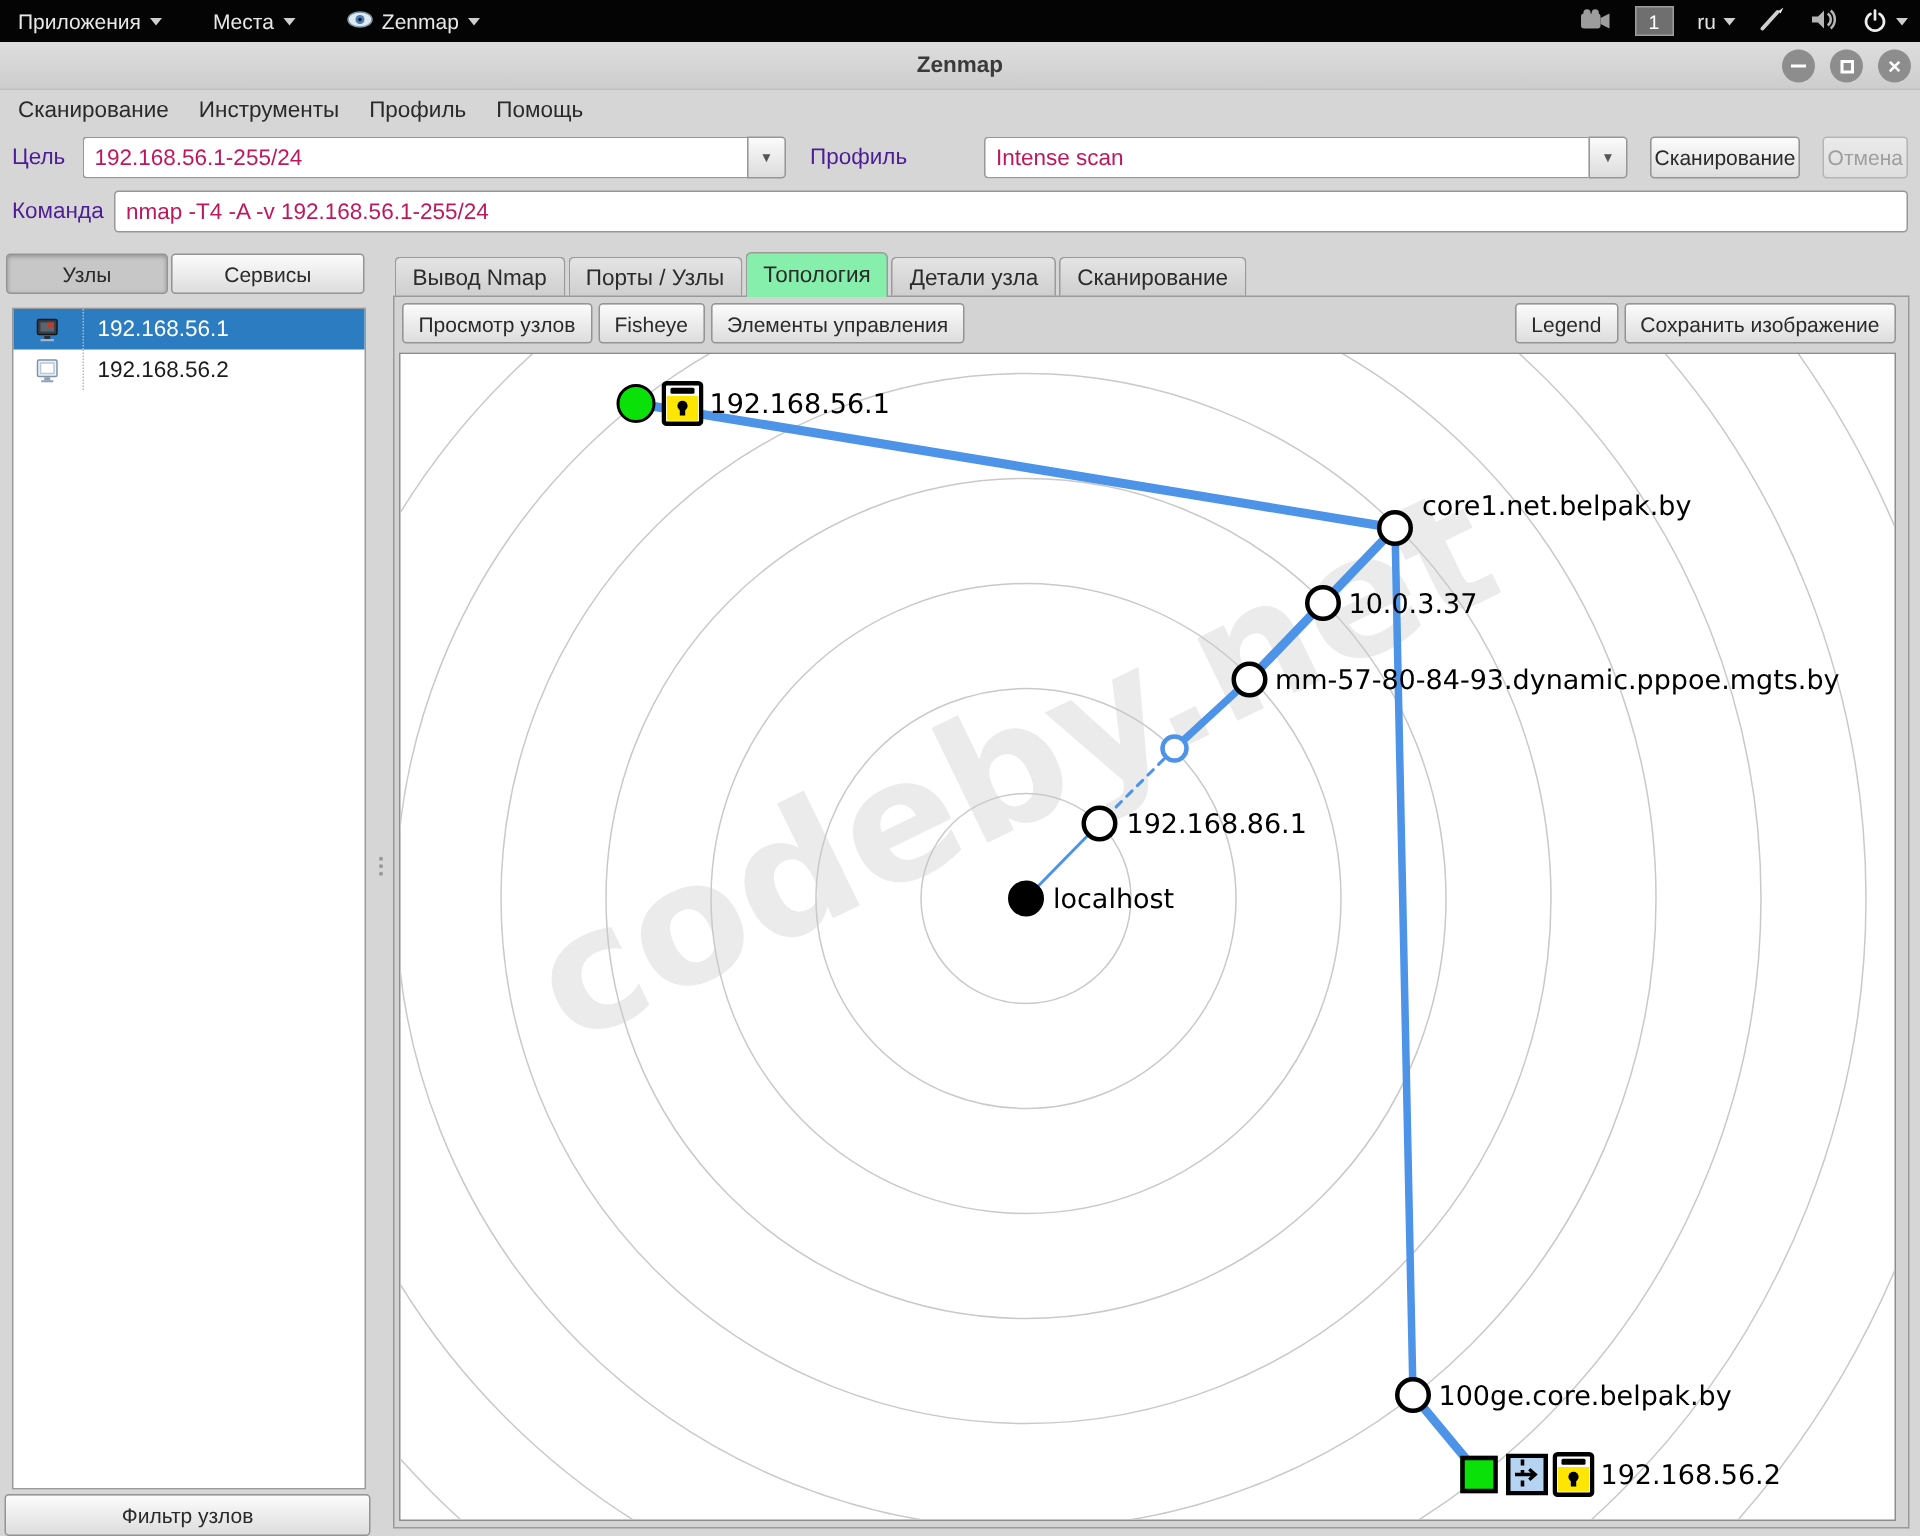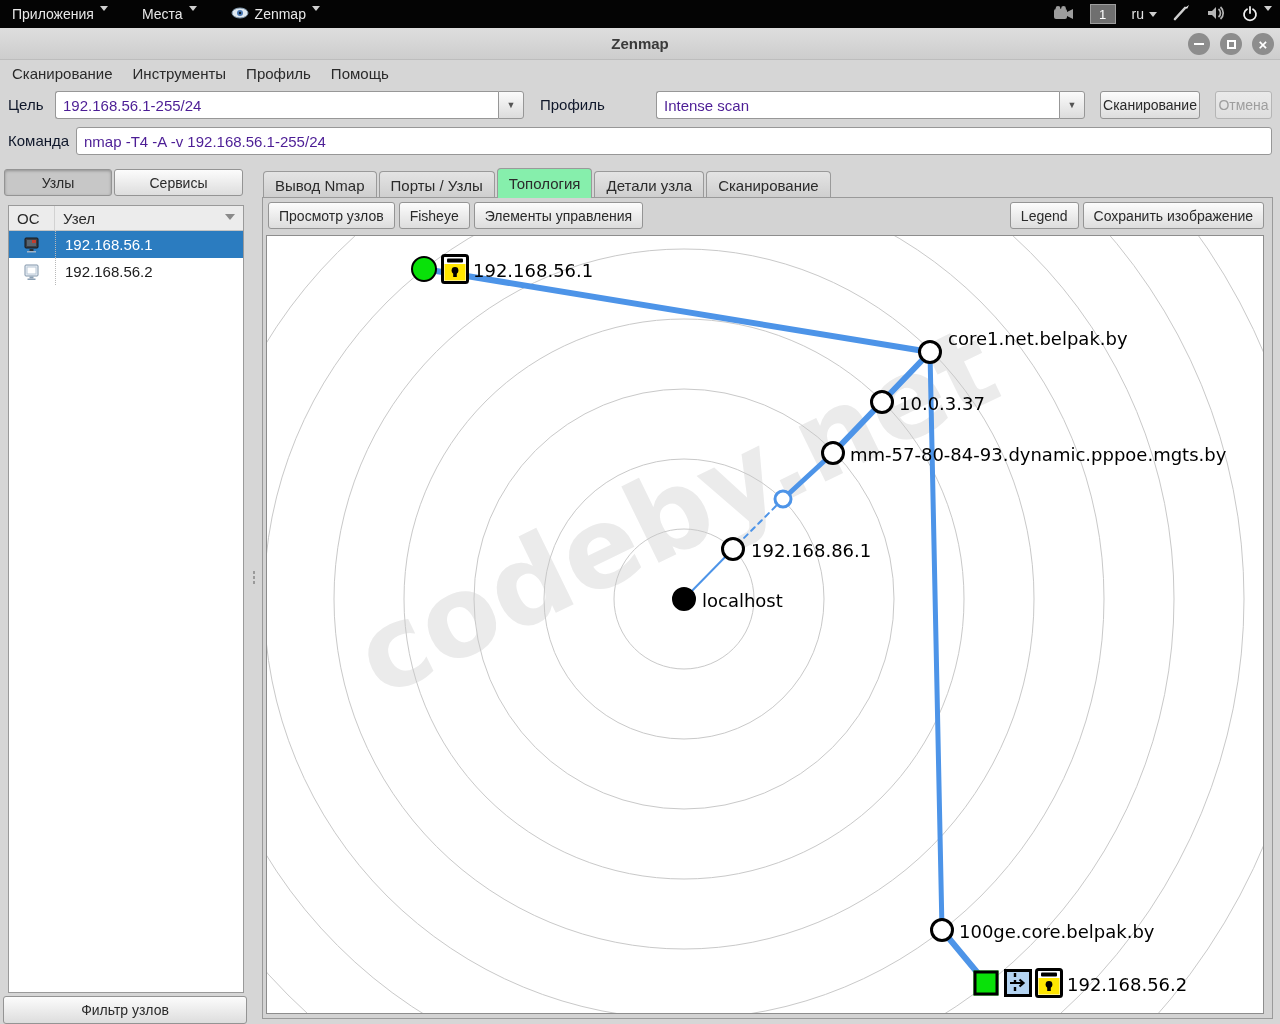--- a/index.html
+++ b/index.html
@@ -3,21 +3,21 @@
 <meta charset="utf-8">
 <style>
   * { margin:0; padding:0; box-sizing:border-box; }
   html,body { width:1280px; height:1024px; overflow:hidden; background:#d6d6d6;
     font-family:"Liberation Sans", sans-serif; color:#1c1c1c; }
 
   
   .panel { position:absolute; left:0; top:0; width:1280px; height:28px; background:#040404;
     color:#e8e8e8; font-size:14px; display:flex; align-items:center; }
   .panel-left { display:flex; align-items:center; gap:34px; padding-left:12px; }
-  .panel-item { display:flex; gap:6px; cursor:default; }
+  .panel-item { display:flex; align-items:center; gap:6px; cursor:default; }
   .chev { width:0; height:0; border-left:4px solid transparent; border-right:4px solid transparent;
     border-top:5px solid #cfcfcf; display:inline-block; }
   .panel-clock { position:absolute; left:0; right:0; text-align:center; font-size:14px; color:#efefef; }
   .panel-right { position:absolute; right:8px; top:0; height:28px; display:flex; align-items:center; gap:16px; }
   .ws-box { width:26px; height:20px; background:#6f6f6f; border:1px solid #9d9d9d; color:#fff;
     font-size:13px; display:flex; align-items:center; justify-content:center; }
   .kbd { display:flex; align-items:center; gap:5px; color:#e3e3e3; }
 
   
   .titlebar { position:absolute; left:0; top:28px; width:1280px; height:32px;
@@ -29,23 +29,23 @@
     display:flex; align-items:center; justify-content:center; color:#fff; }
   .win-btn .bar { width:10px; height:2px; background:#fff; }
   .win-btn .sq { width:9px; height:9px; border:2px solid #fff; }
   .win-btn .x { font-size:15px; font-weight:bold; line-height:1; }
 
   .menubar { position:absolute; left:0; top:60px; width:1280px; height:27px; display:flex;
     align-items:center; padding-left:2px; font-size:15px; color:#2a2a2a; }
   .menu-item { padding:4px 10px; }
 
   
-  .lbl { font-size:15px; color:#0f172a; }
+  .lbl { font-size:15px; color:#4c1d95; }
   .entry { background:#fff; border:1px solid #979797; height:28px; font-size:15px;
-    color:#4c1d95; padding:0 7px; font-family:"Liberation Sans",sans-serif; outline:none; }
+    color:#be185d; padding:0 7px; font-family:"Liberation Sans",sans-serif; outline:none; }
   .combo { position:absolute; display:flex; height:28px; }
   .combo input { flex:1; border-radius:3px 0 0 3px; border-right:none; }
   .vbtn { width:26px; height:28px; border:1px solid #979797; border-radius:0 3px 3px 0;
     background:linear-gradient(#fbfbfb,#dcdcdc); display:flex; align-items:center; justify-content:center;
     color:#555; font-size:9px; }
   .btn { display:inline-flex; align-items:center; justify-content:center; height:28px;
     background:linear-gradient(#fcfcfc,#dddddd); border:1px solid #949494; border-radius:3px;
     font-size:14px; color:#2a2a2a; padding:0 10px; }
   .btn.small { height:27px; }
   .btn.disabled { color:#9e9e9e; background:linear-gradient(#eaeaea,#dedede); border-color:#b5b5b5; }
@@ -208,27 +208,20 @@
 
 <div class="row-cmd">
   <span class="lbl" style="position:absolute;left:8px;top:5px;">Команда</span>
   <input class="entry" style="position: absolute; left: 76px; top: 0px; width: 1196px; border-radius: 3px;" value="nmap -T4 -A -v 192.168.56.1-255/24">
 </div>
 
 <span class="btn small toggle toggle-hosts active">Узлы</span>
 <span class="btn small toggle toggle-svcs">Сервисы</span>
 
 <div class="host-table">
-  <div class="ht-header">
-    <div class="ht-cell ht-os">ОС</div>
-    <div class="ht-cell ht-host">
-      <span>Узел</span>
-      <span class="sort-arrow"></span>
-    </div>
-  </div>
   <div class="ht-row selected">
     <span class="ht-ic">
       <svg width="18" height="16" viewBox="0 0 18 16">
           <rect x="2" y="1" width="13" height="10" rx="1" fill="#3a3f46" stroke="#14171b"></rect>
           <rect x="4" y="3" width="9" height="6" fill="#5a6570"></rect>
           <rect x="9" y="3" width="4" height="3" fill="#c23c2e"></rect>
           <rect x="6.5" y="12" width="4" height="2" fill="#2c3036"></rect>
           <rect x="4" y="14" width="9" height="1.5" fill="#9fb3c8"></rect>
         </svg>
     </span>

